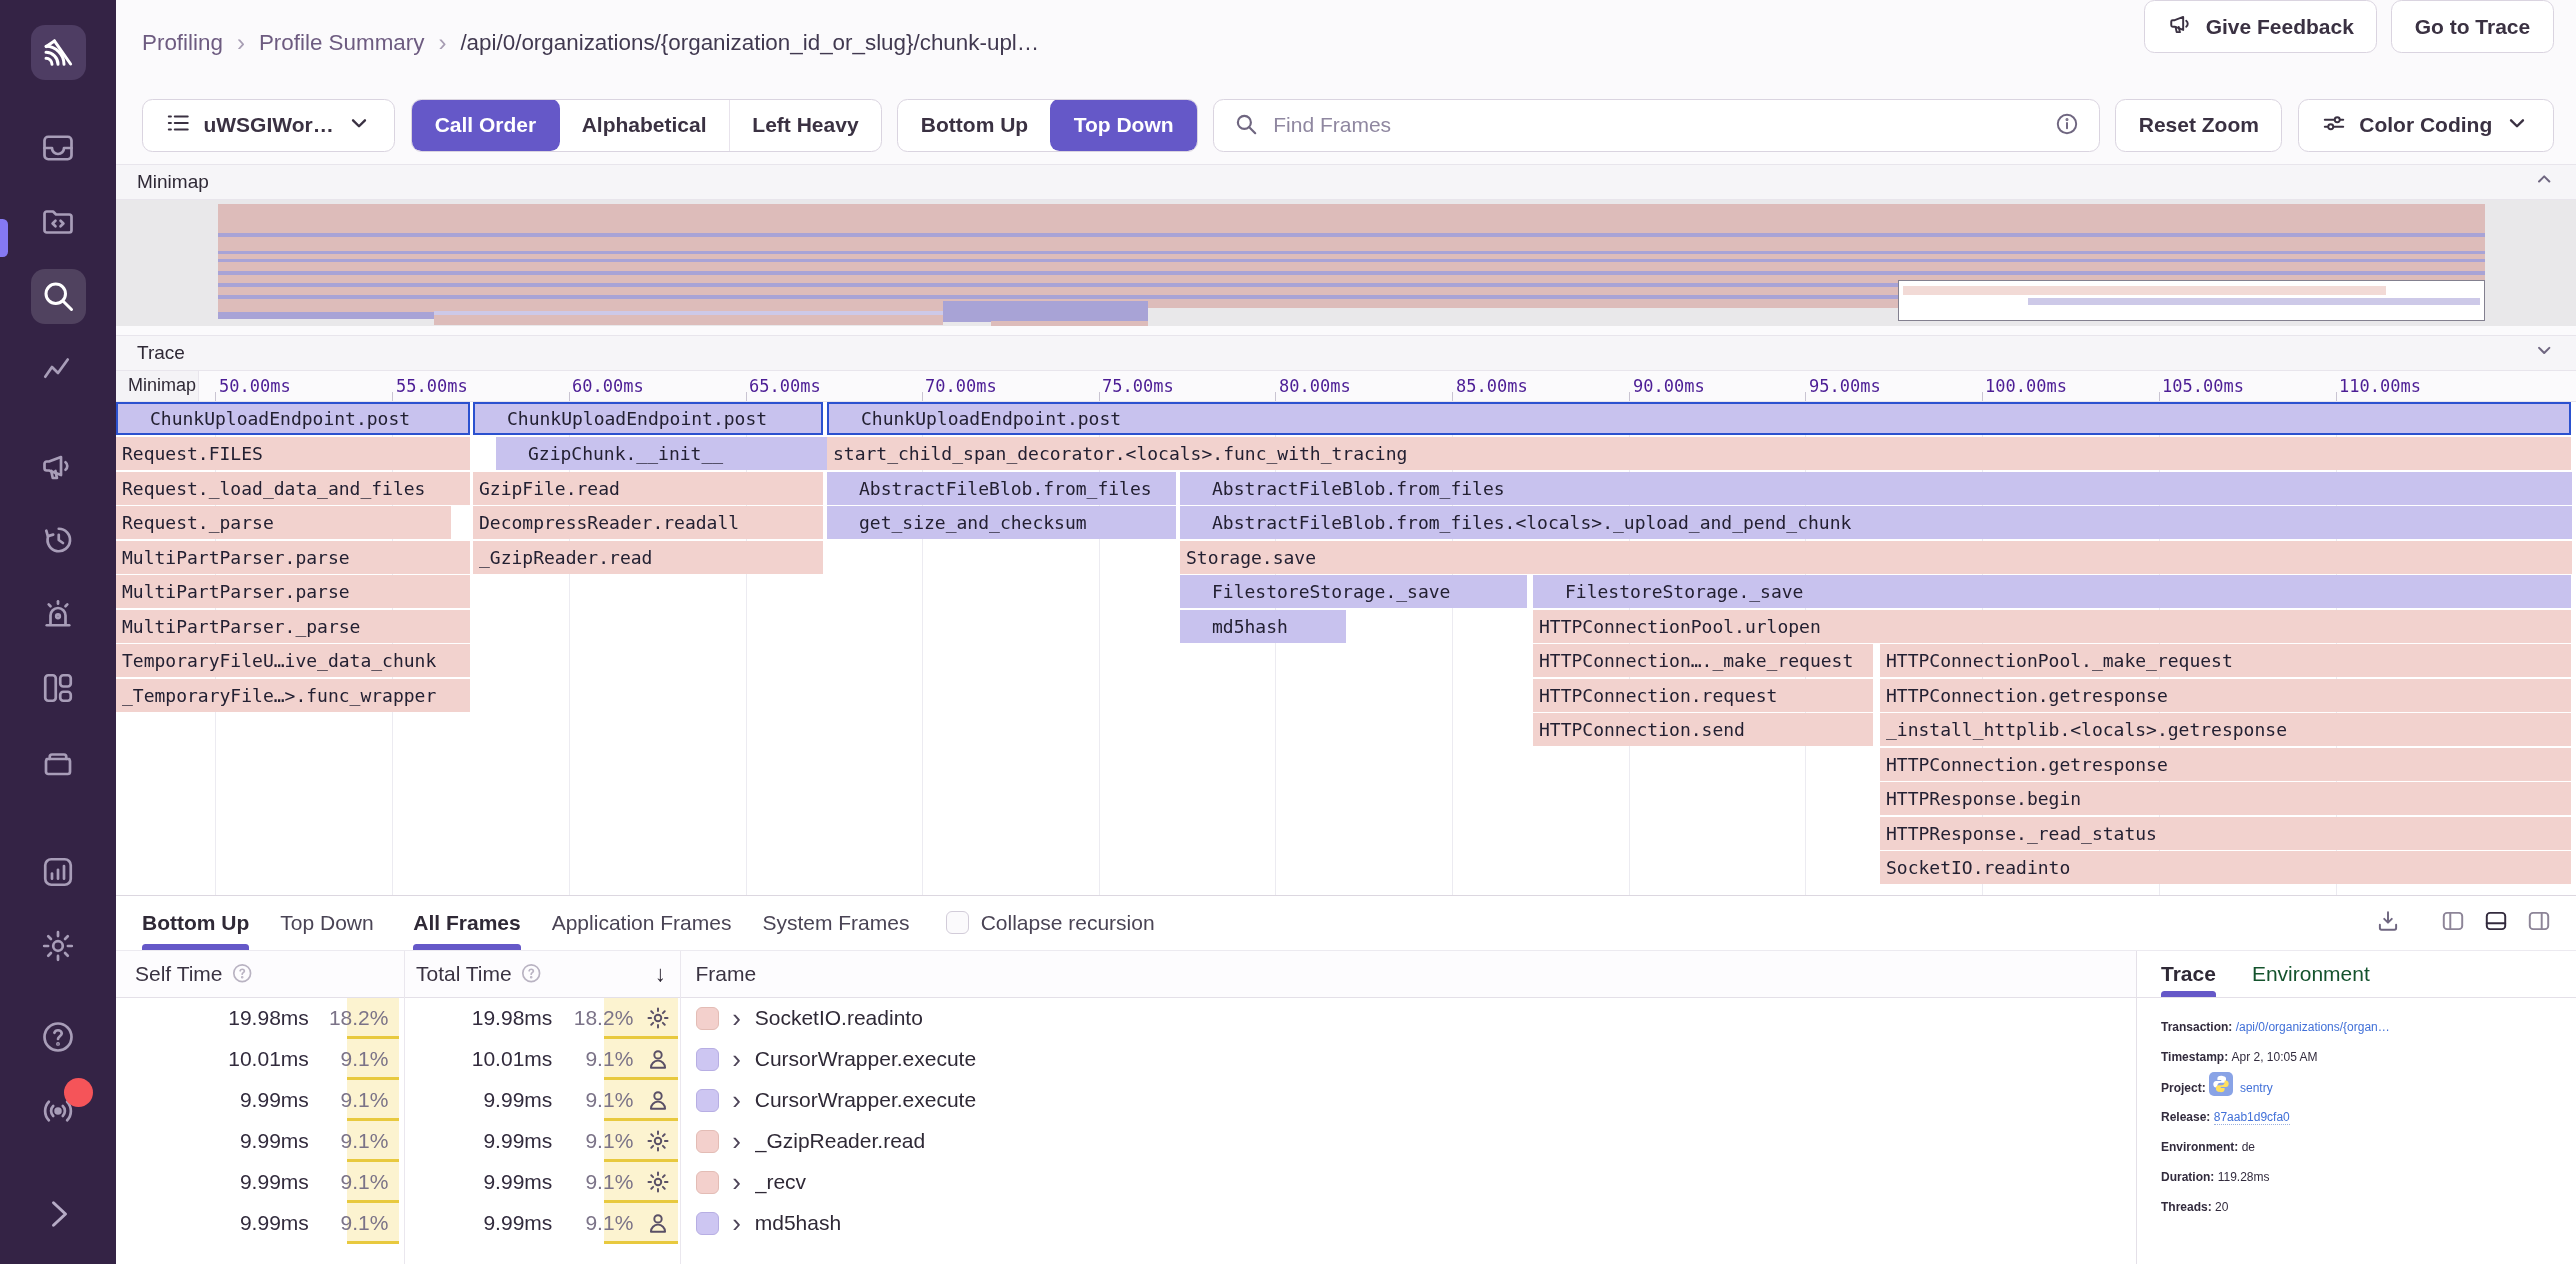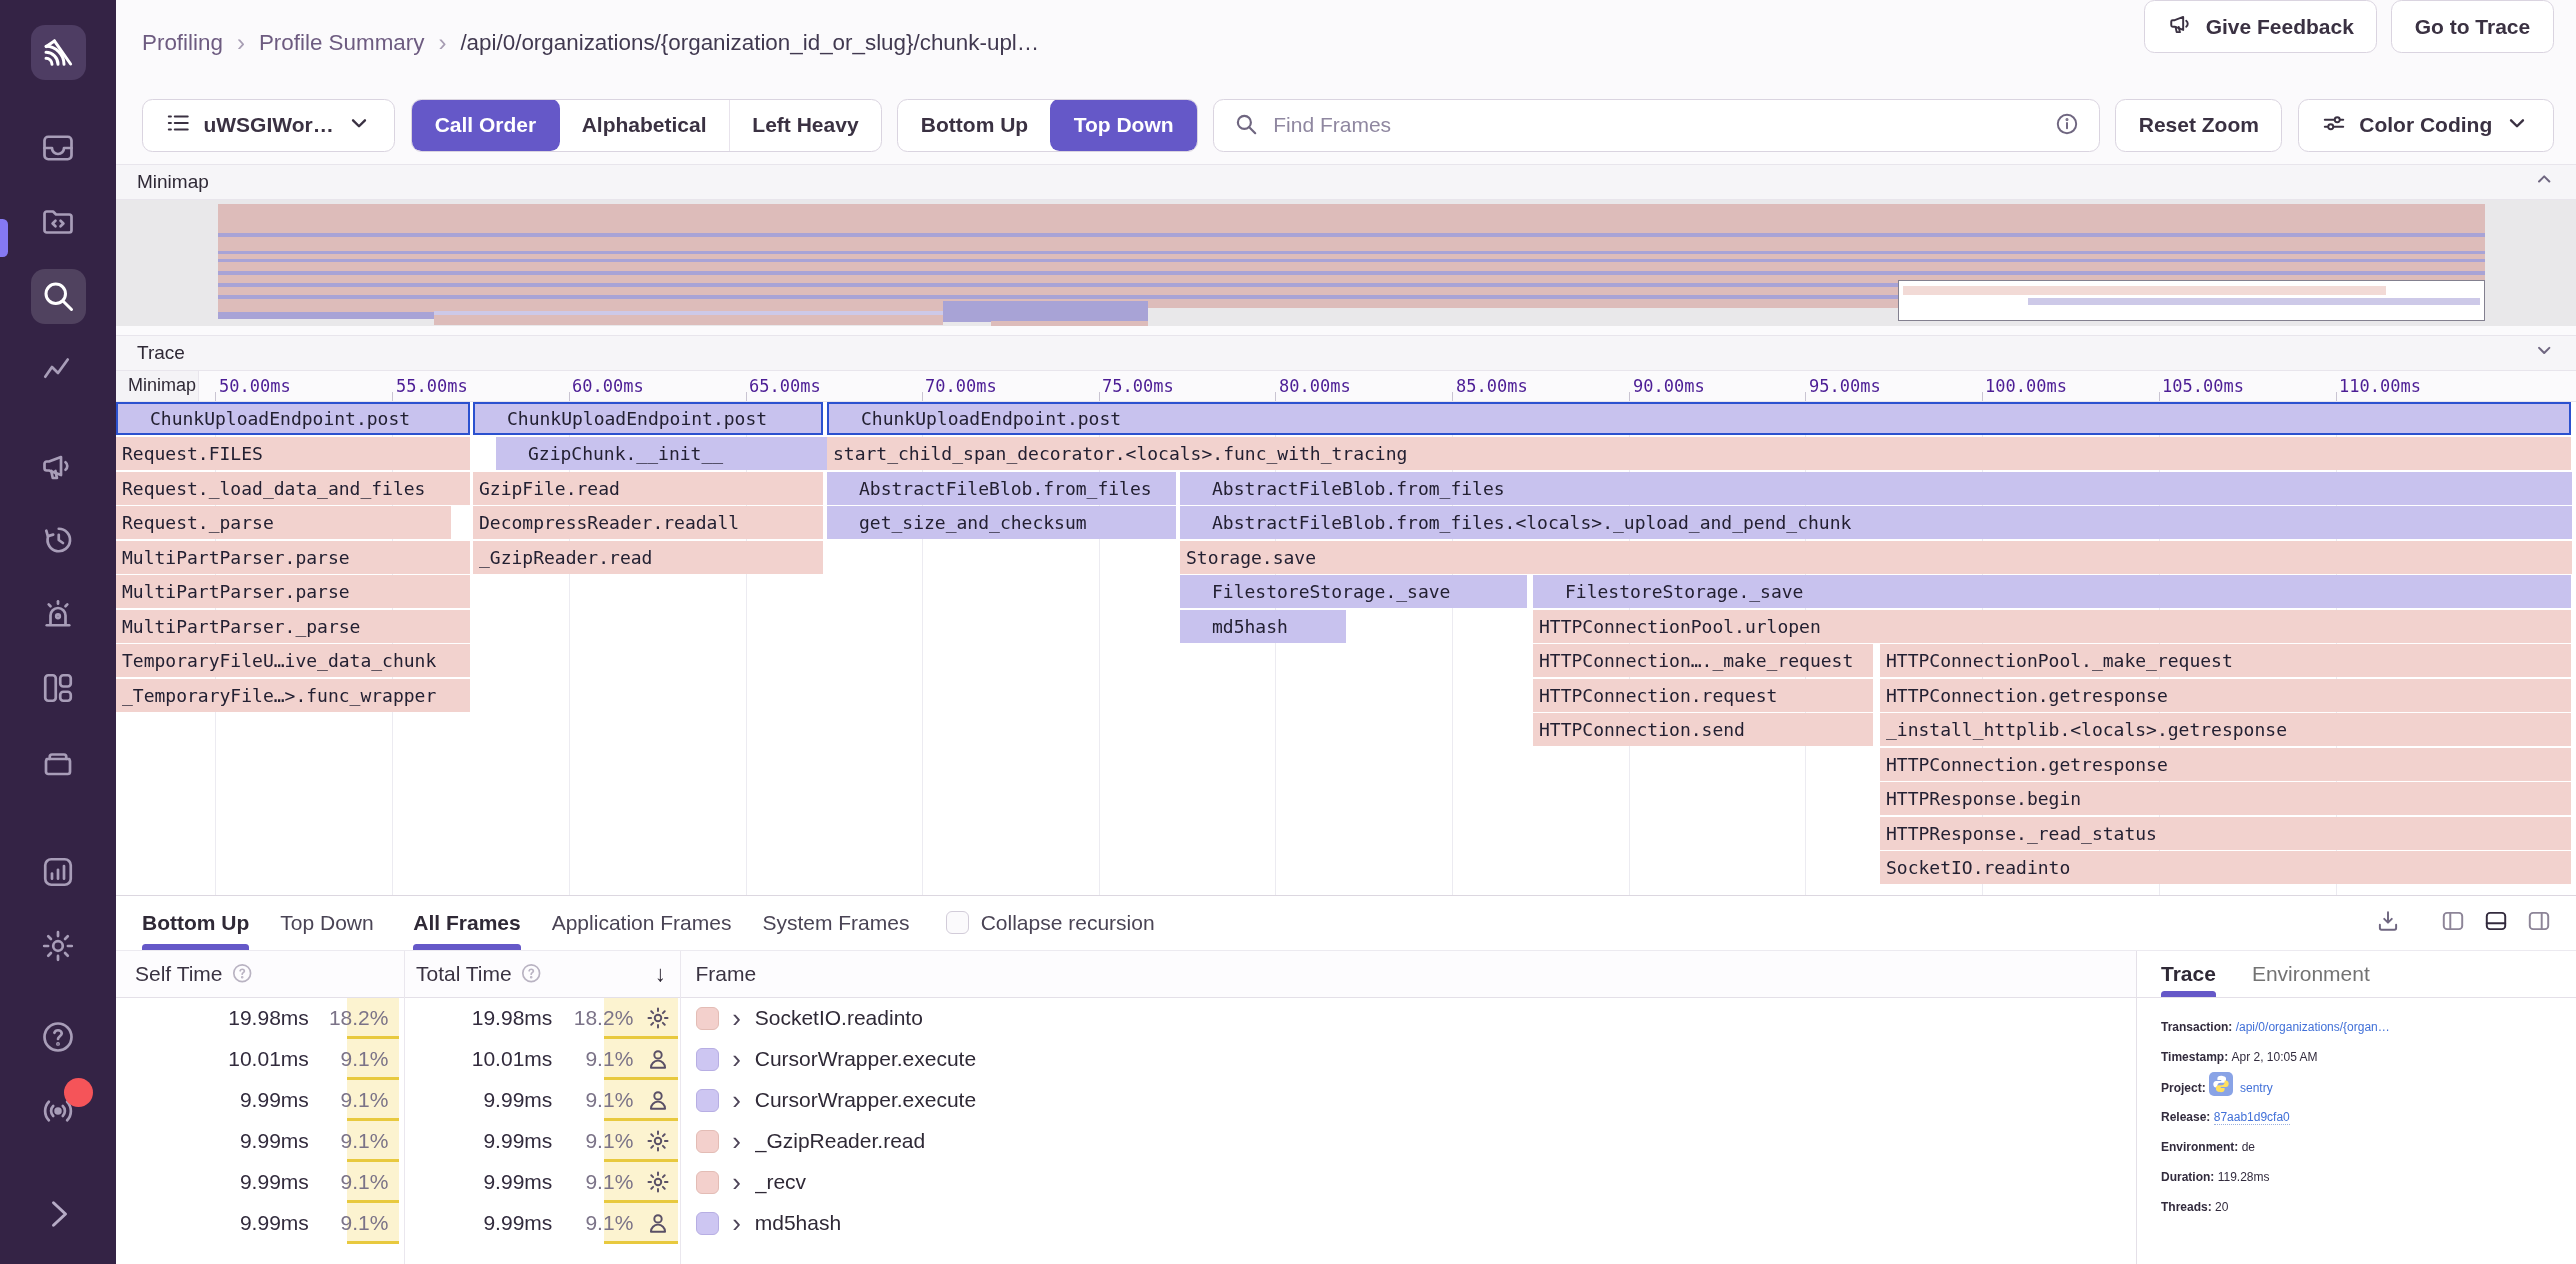--- a/index.html
+++ b/index.html
@@ -132,21 +132,21 @@
     color:#5a5066; z-index:1; }
   .swatch { width:23px; height:23px; border-radius:6px; flex-shrink:0; margin-right:8.6px; }
   .sw-p { background:#f3d0cc; border:0.9px solid #e3bcb5; }
   .sw-v { background:#cdc6f2; border:0.9px solid #b7aee3; }
   .fchev { font-size:26px; color:#4d4458; margin-right:8.6px; line-height:1; }
   .fname { color:#2f2936; white-space:nowrap; overflow:hidden; text-overflow:ellipsis; }
 
   
   .details { width:440px; border-left:0.9px solid #e4e0e8; display:flex; flex-direction:column; }
   .dtabs { height:47px; display:flex; gap:36px; padding:0 24px; border-bottom:0.9px solid #e4e0e8; }
-  .dtab { display:flex; align-items:center; font-size:21px; color:#737373; position:relative; cursor:pointer; }
+  .dtab { display:flex; align-items:center; font-size:21px; color:#14532d; position:relative; cursor:pointer; }
   .dtab.active { font-weight:700; color:#2f2936; }
   .dtab.active::after { content:""; position:absolute; left:0; right:0; bottom:0; height:5.2px;
     background:#6558c8; border-radius:3.5px 3.5px 0 0; }
   .dfields { padding:14px 24px; }
   .dfield { font-size:12px; line-height:30px; white-space:nowrap; overflow:hidden; text-overflow:ellipsis;
     color:#322b3d; }
   .dlabel { font-weight:700; }
   .dlink { color:#4170d8; }
   .ddotted { border-bottom:1.7px dotted #9ab0e0; }
   .pyicon { display:inline-block; width:24px; height:24px; vertical-align:-4.3px; margin-right:7px; }

